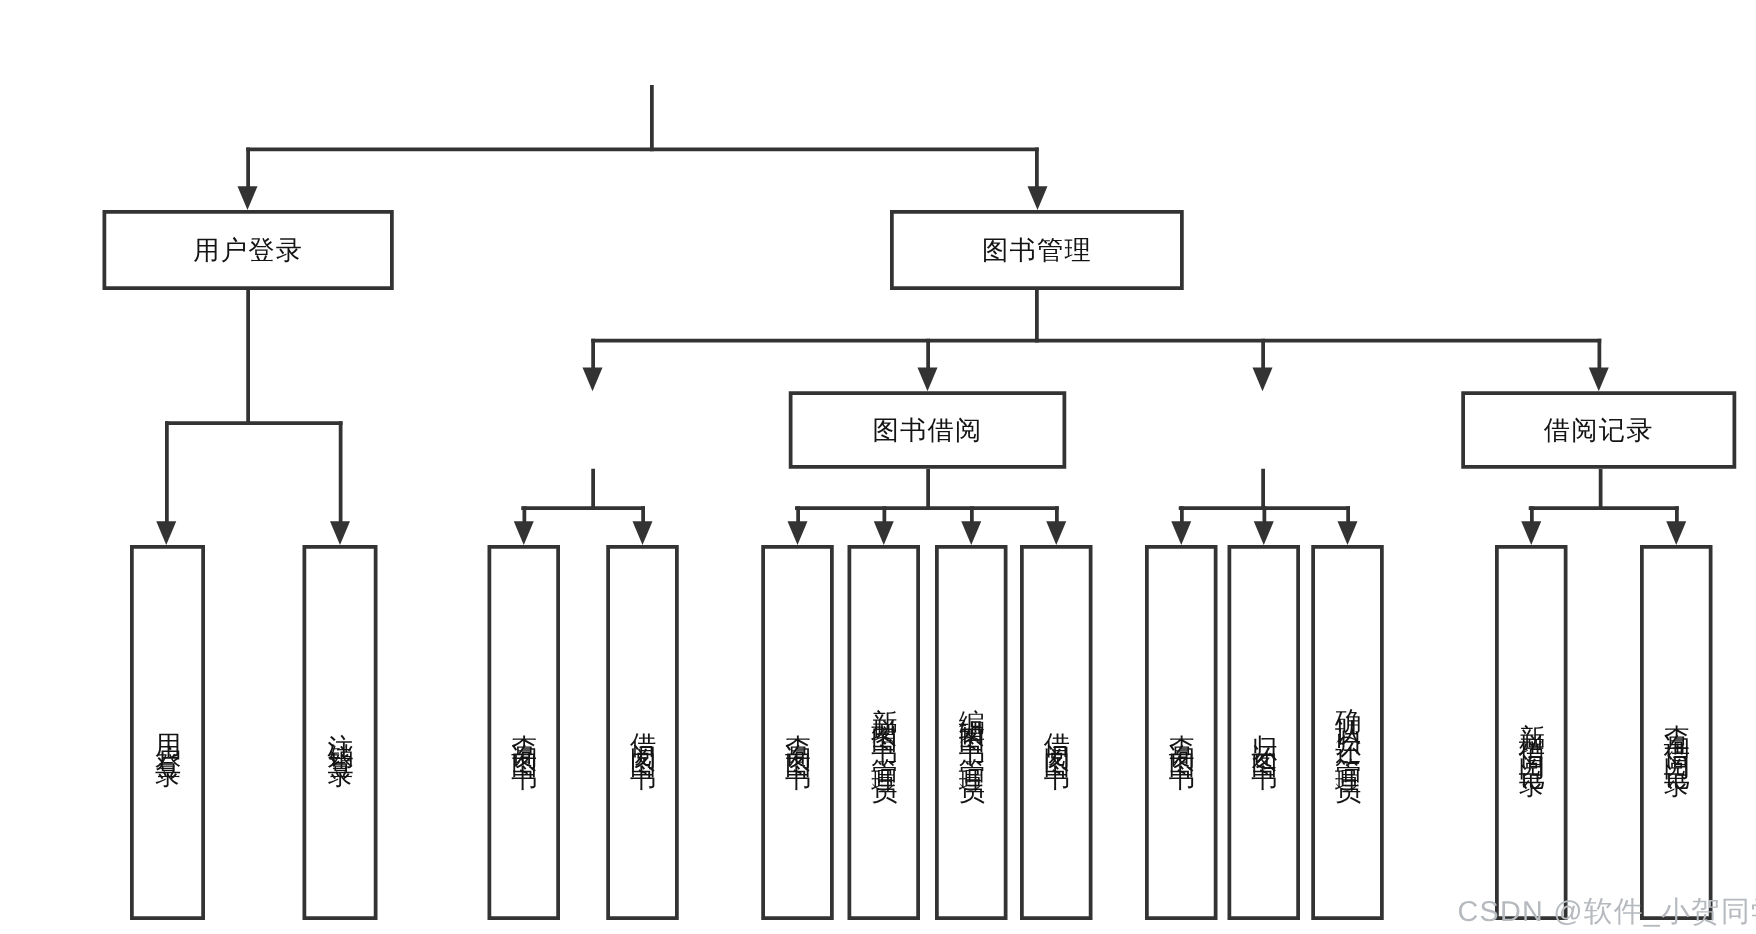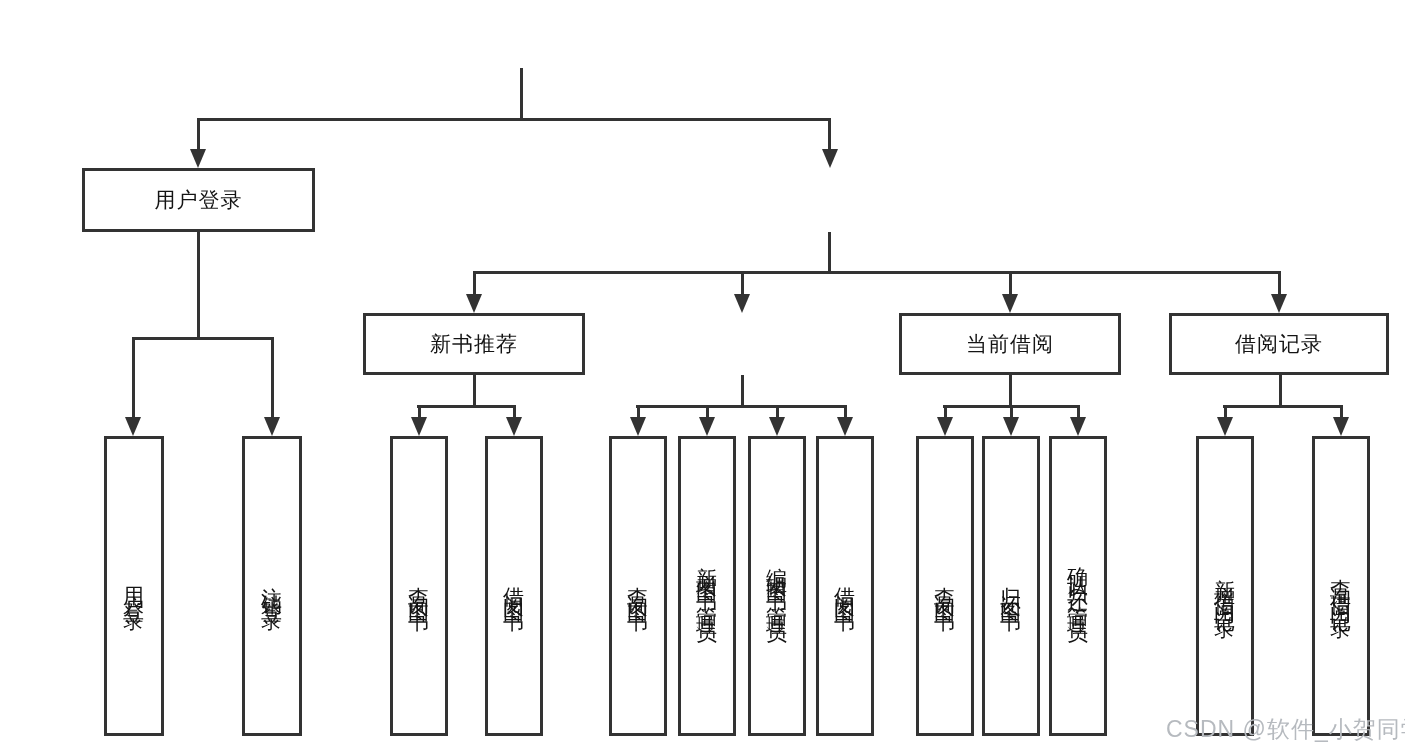--- a/index.html
+++ b/index.html
@@ -39,26 +39,26 @@
 </style>
 </head>
 <body>
 
 <div id="stage">
 
 
   <div class="hbox" style="left:82px;top:168px;width:233px;height:64px;">
     <span>用户登录</span>
   </div>
+  <div class="hbox" style="left:712px;top:168px;width:235px;height:64px;">
+    <span>图书管理</span>
+  </div>
 
-  <div class="hbox" style="left:363px;top:313px;width:222px;height:62px;">
-    <span>新书推荐</span>
-  </div>
-  <div class="hbox" style="left:899px;top:313px;width:222px;height:62px;">
-    <span>当前借阅</span>
+  <div class="hbox" style="left:631px;top:313px;width:222px;height:62px;">
+    <span>图书借阅</span>
   </div>
   <div class="hbox" style="left:1169px;top:313px;width:220px;height:62px;">
     <span>借阅记录</span>
   </div>
 
   <div class="vbox" style="left:104px;width:60px;">
     <span>用户登录</span>
   </div>
   <div class="vbox" style="left:242px;width:60px;">
     <span>注销登录</span>

